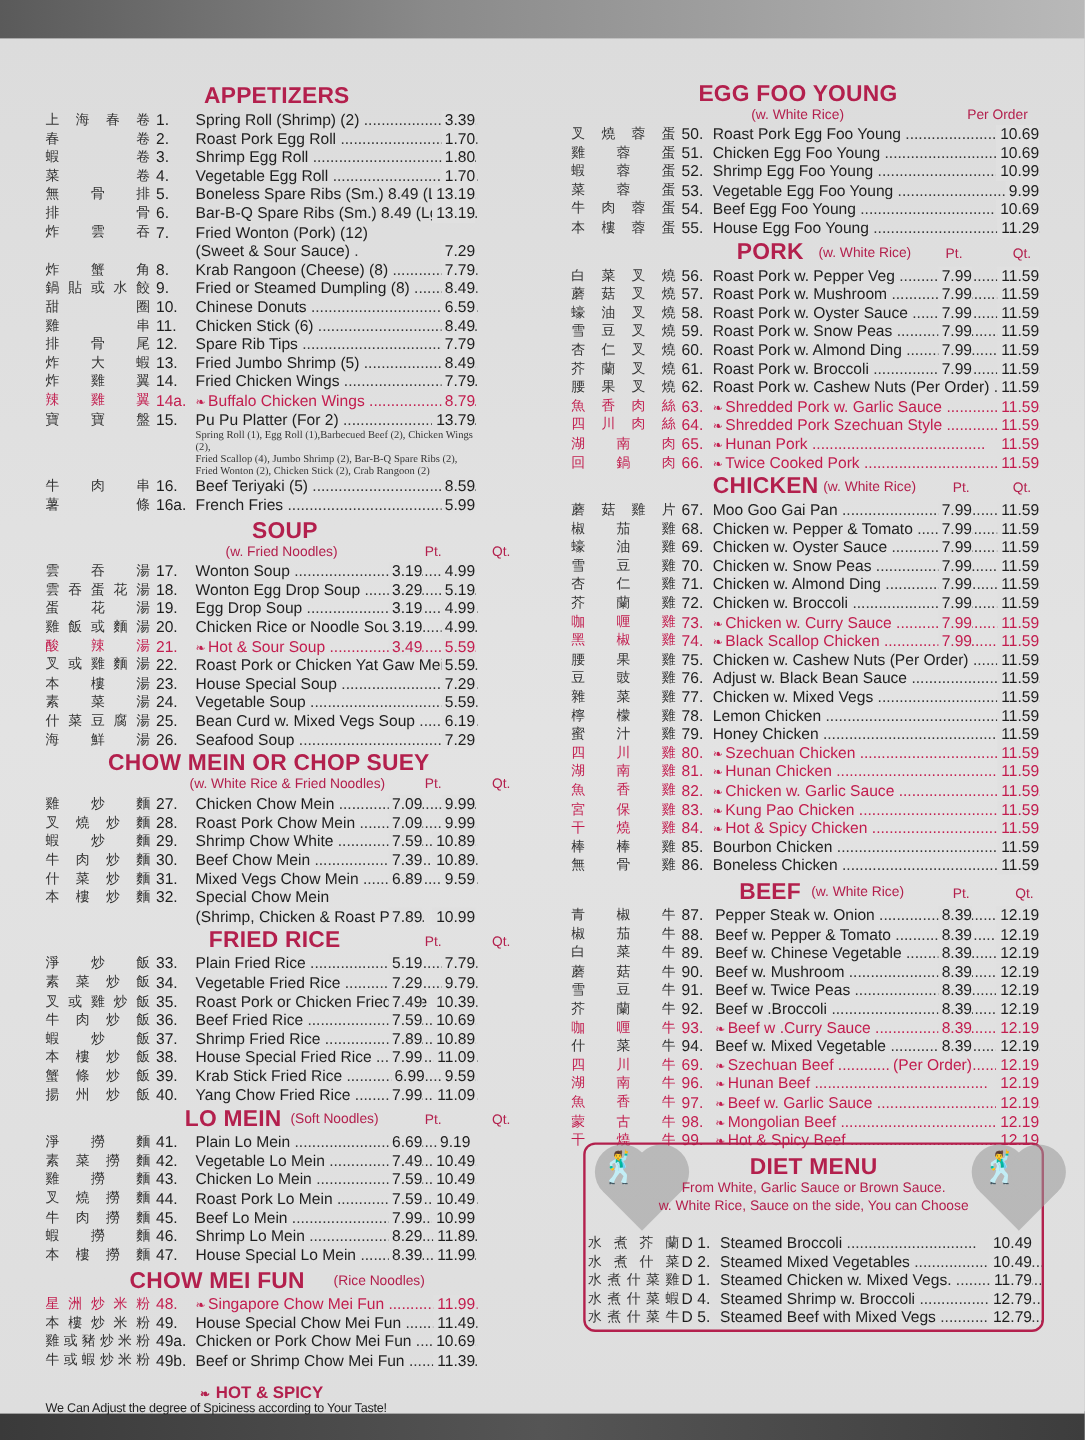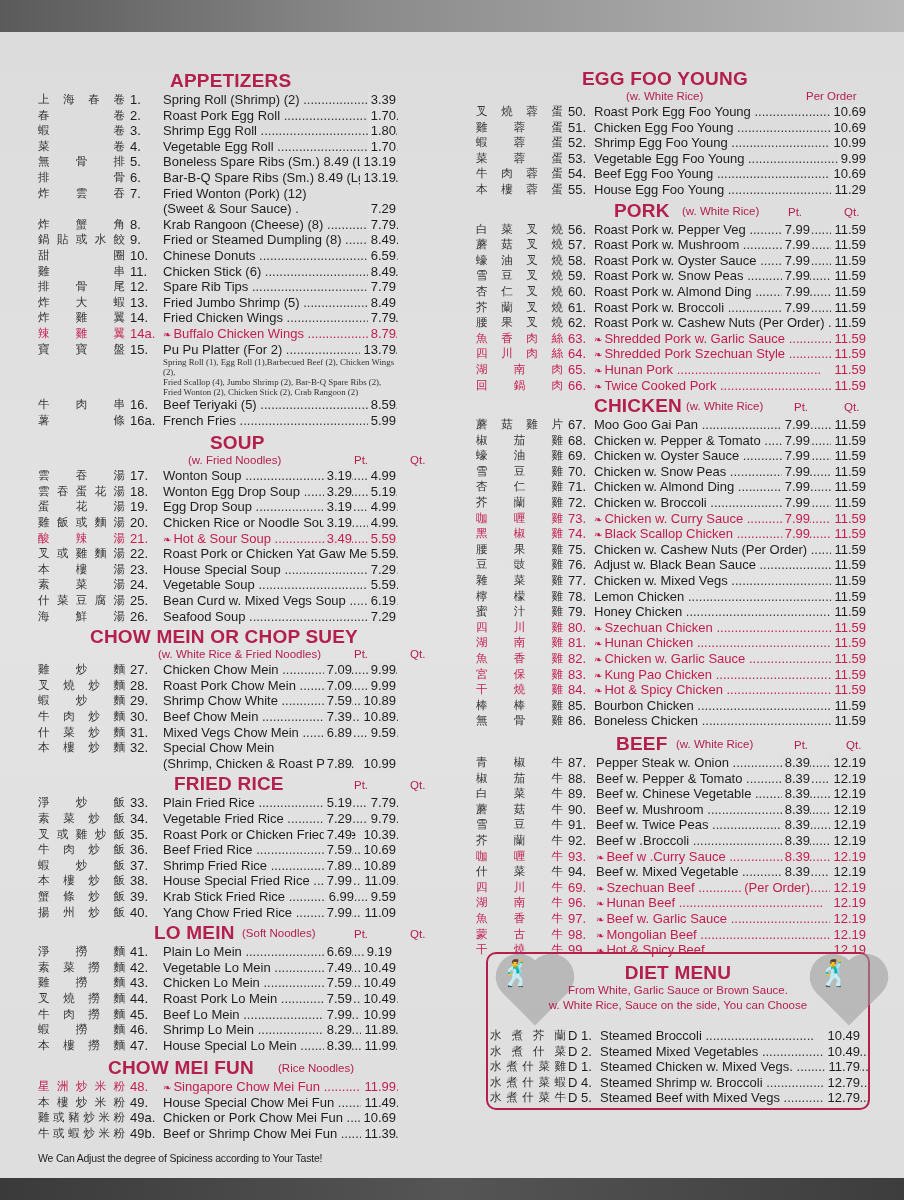--- a/index.html
+++ b/index.html
@@ -705,20 +705,21 @@
           <span>蝦</span>
           <span>炒</span>
           <span>米</span>
           <span>粉</span>
         </span>
         <span class="num">49b.</span>
         <span class="name" style="left: 125px;"><span>Beef or Shrimp Chow Mei Fun</span><span class="dots"> ........................................</span></span>
         <span class="qt" style="right: 2px; background: rgb(224, 224, 224); padding-left: 3px;">11.39</span>
       </div>
       <div style="height: 10px;"></div>
+      <div class="footer-title"><span class="pepper">❧ </span><span>HOT &amp; SPICY</span></div>
       <div class="footer-text">We Can Adjust the degree of Spiciness according to Your Taste!</div>
     </div>
 
   <div class="col col-right" id="right-col">
       <div style="height: 36px;"></div>
       <div class="sec-header" style="height: 22px;">
         <span class="sec-title abs" style="left: 106px; top: 0px;">EGG FOO YOUNG</span>
       </div>
       <div class="hdr-sub-row">
         <span style="left: 150px;">(w. White Rice)</span>

